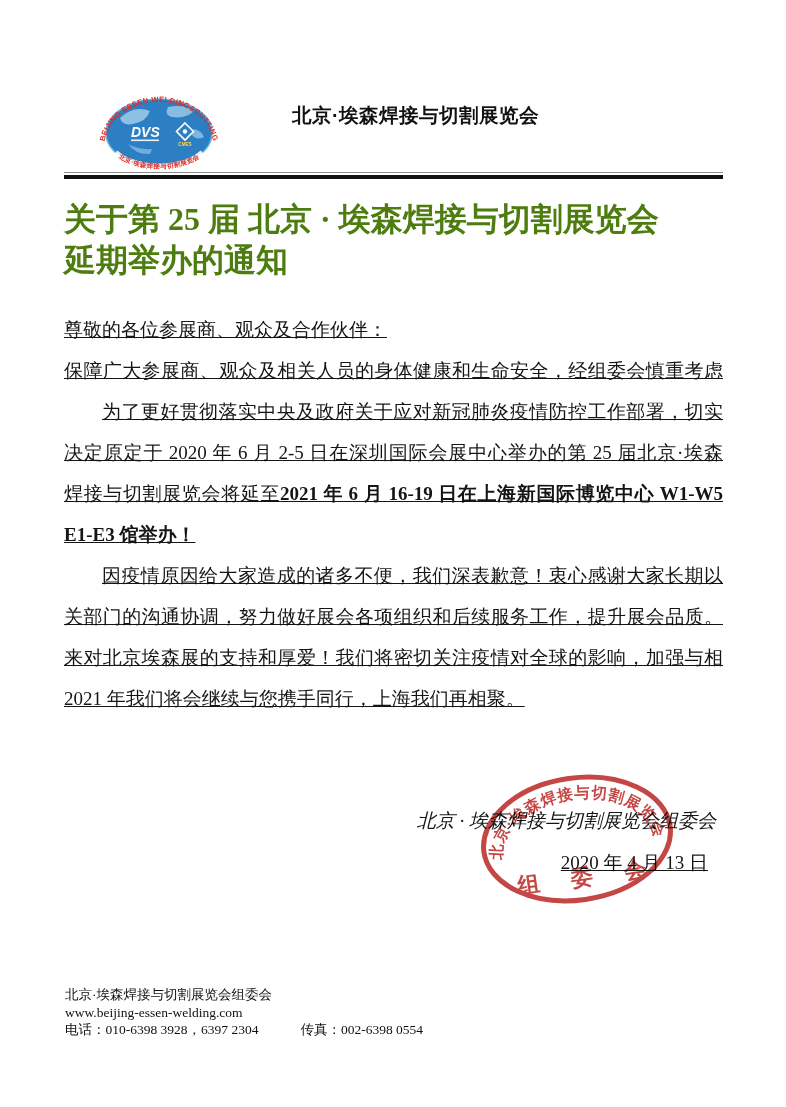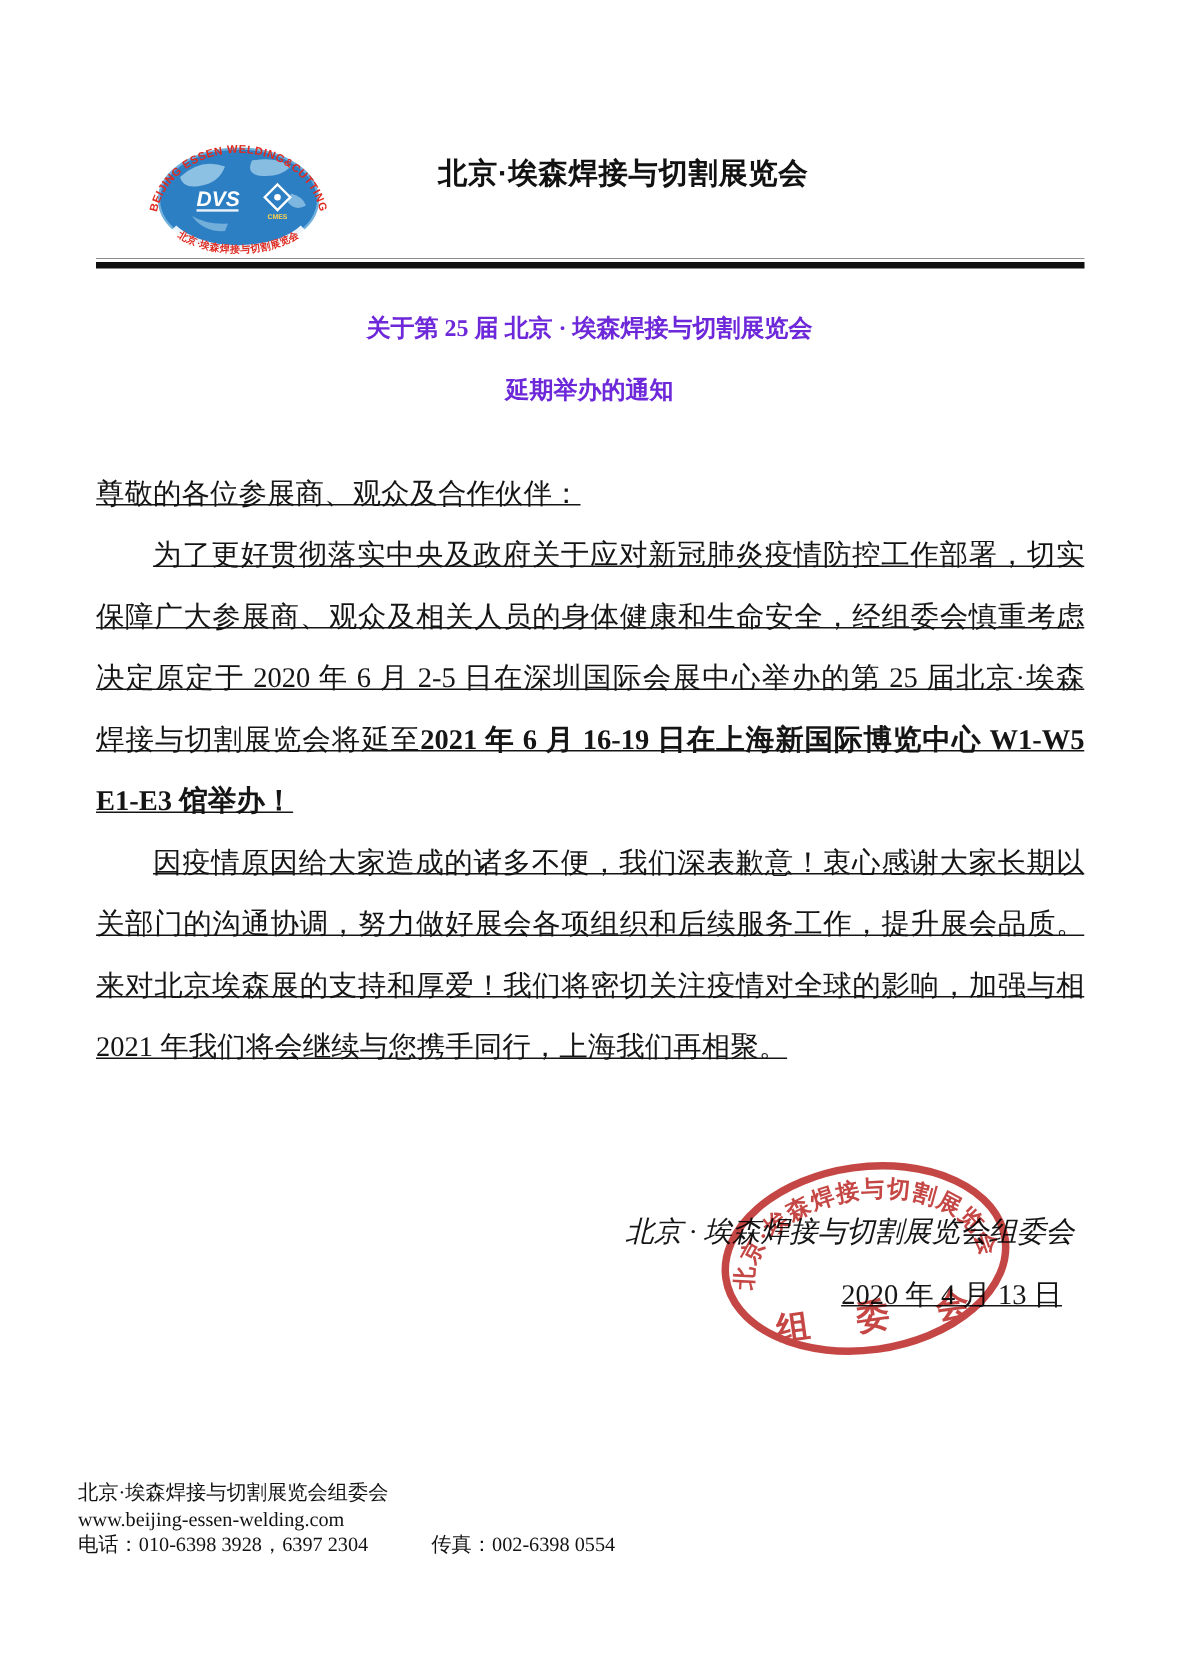--- a/index.html
+++ b/index.html
@@ -23,22 +23,22 @@
     white-space: nowrap;
   }
   .rule {
     position: absolute; left: 64px; top: 172px; width: 659px; height: 7px;
     background: linear-gradient(to bottom, #8a8a8a 0 1px, #ffffff 1px 2.5px, #101010 2.5px 7px);
   }
 
   
   .doc-title {
     position: absolute; left: 64px; top: 199px; width: 658px;
-    text-align: center; font-weight: bold; font-size: 16px; line-height: 41px;
-    color: #6d28d9;
+    text-align: left; font-weight: bold; font-size: 32px; line-height: 41px;
+    color: #4d7c0f;
   }
 
   
   .body-text { position: absolute; left: 64px; top: 309px; width: 659px; font-size: 19px; color: #151515; }
   .line { height: 41px; line-height: 41px; white-space: nowrap; text-decoration: underline; }
   .just { text-align: justify; text-align-last: justify; white-space: normal; overflow: hidden; }
   .indent { text-indent: 2em; }
   .b { font-weight: bold; }
 
   
@@ -50,21 +50,21 @@
     position: absolute; top: 850px; right: 78px;
     font-size: 19px; color: #151515; white-space: nowrap; text-decoration: underline;
   }
   .stamp {
     position: absolute; left: 465px; top: 755px; width: 224px; height: 168px;
     mix-blend-mode: multiply; opacity: 0.9;
   }
 
   
   .footer {
-    position: absolute; left: 52px; top: 986px;
+    position: absolute; left: 65px; top: 986px;
     font-size: 13.5px; line-height: 17.5px; color: #111;
   }
   .footer .gap { display: inline-block; width: 42px; }
 </style>
 </head>
 <body>
 
 <div class="page">
 
   <svg class="logo" viewBox="0 0 122 96" aria-hidden="true">
@@ -96,22 +96,22 @@
   <div class="rule"></div>
 
   <div class="doc-title">
     <div>关于第 25 届 北京 · 埃森焊接与切割展览会</div>
     <div>延期举办的通知</div>
   </div>
 
   <div class="body-text">
     <div class="line">尊敬的各位参展商、观众及合作伙伴：</div>
 
+    <div class="line just">保障广大参展商、观众及相关人员的身体健康和生命安全，经组委会慎重考虑</div>
     <div class="line just indent">为了更好贯彻落实中央及政府关于应对新冠肺炎疫情防控工作部署，切实</div>
-    <div class="line just">保障广大参展商、观众及相关人员的身体健康和生命安全，经组委会慎重考虑</div>
     <div class="line just">决定原定于 2020 年 6 月 2-5 日在深圳国际会展中心举办的第 25 届北京·埃森</div>
     <div class="line just"><span>焊接与切割展览会将延至</span><span class="b">2021 年 6 月 16-19 日在上海新国际博览中心 W1-W5 馆、</span></div>
     <div class="line b">E1-E3 馆举办！</div>
 
     <div class="line just indent">因疫情原因给大家造成的诸多不便，我们深表歉意！衷心感谢大家长期以</div>
     <div class="line just">关部门的沟通协调，努力做好展会各项组织和后续服务工作，提升展会品质。</div>
     <div class="line just">来对北京埃森展的支持和厚爱！我们将密切关注疫情对全球的影响，加强与相</div>
     <div class="line">2021 年我们将会继续与您携手同行，上海我们再相聚。</div>
   </div>
 

